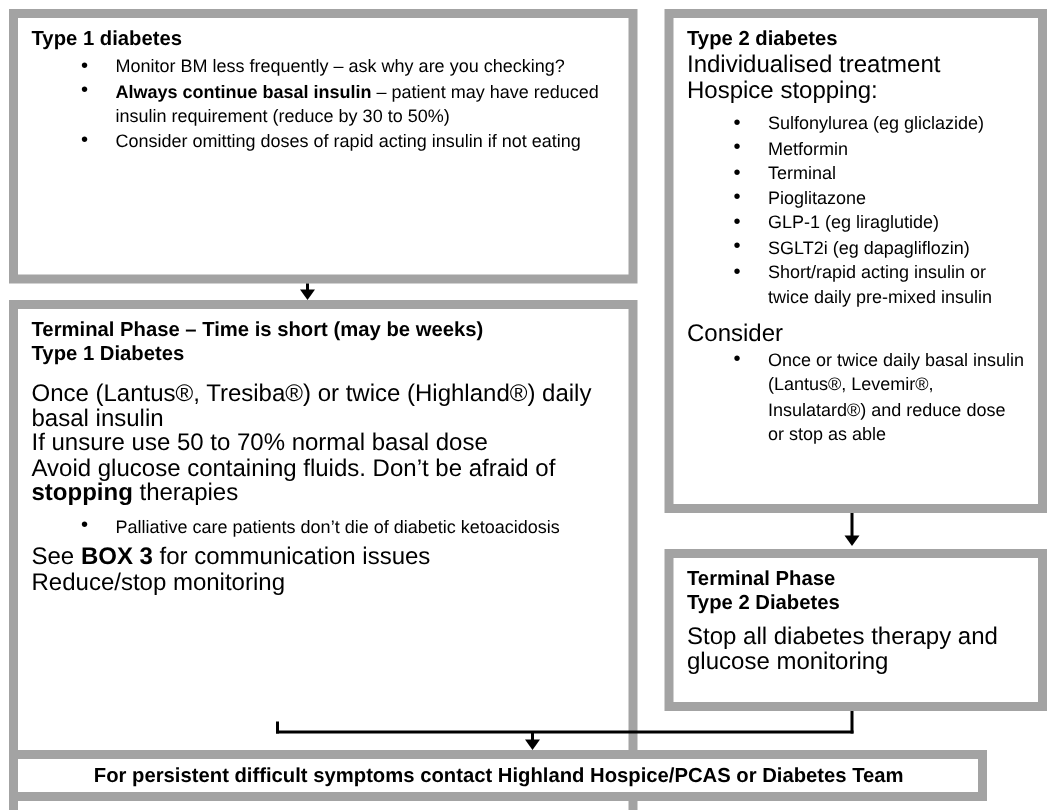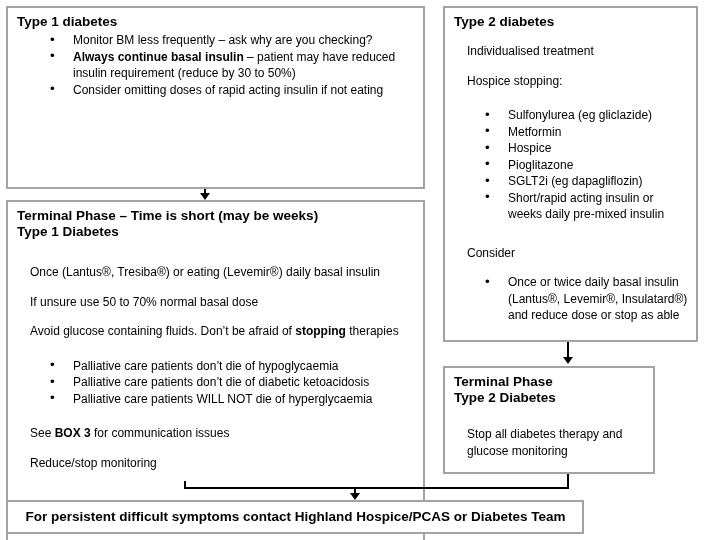--- a/index.html
+++ b/index.html
@@ -13,36 +13,36 @@
   }
   #page {
     position: relative;
     width: 709px;
     height: 540px;
     background: #ffffff;
     overflow: hidden;
   }
   .box {
     position: absolute;
-    border: 2px solid #a3a3a3;
+    border: 6px solid #a3a3a3;
     background: #ffffff;
     box-sizing: border-box;
     padding: 6px 8px 6px 9px;
   }
   .ttl {
     font-weight: bold;
     font-size: 13.5px;
     line-height: 16px;
     margin: 0 0 2px 0;
   }
   .ttl.tight { margin-bottom: 0; }
   .para {
-    font-size: 12px;
+    font-size: 16px;
     line-height: 16.5px;
-    margin: 13px;
+    margin: 0;
   }
   .gap { height: 9px; }
   .gap-sm { height: 5px; }
   ul.bullets {
     list-style: none;
     margin: 0;
     padding: 0;
   }
   ul.bullets li {
     position: relative;
@@ -59,22 +59,22 @@
     font-size: 13.5px;
   }
   ul.bullets.narrow li { padding-left: 54px; }
   ul.bullets.narrow li::before { left: 31px; }
   b, strong { font-weight: bold; }
 
   
   #box-type1          { left: 6px;   top: 6px;   width: 419px; height: 183px; }
   #box-terminal-type1 { left: 6px;   top: 200px; width: 419px; height: 350px; }
   #box-type2          { left: 443px; top: 6px;   width: 255px; height: 336px; }
-  #box-terminal-type2 { left: 443px; top: 366px; width: 212px; height: 108px; }
-  #box-footer         { left: 6px;   top: 500px; width: 578px; height: 34px;
+  #box-terminal-type2 { left: 443px; top: 366px; width: 255px; height: 108px; }
+  #box-footer         { left: 6px;   top: 500px; width: 652px; height: 34px;
                         display: flex; align-items: center; justify-content: center; }
   #box-footer .footer-text {
     font-weight: bold;
     font-size: 13.5px;
     line-height: 16px;
     text-align: center;
     width: 100%;
   }
 
   
@@ -117,46 +117,45 @@
     </ul>
   </div>
 
   <div class="conn-line" id="conn-a-line"></div>
   <div class="arrow-head" id="conn-a-head"></div>
 
   <div class="box" id="box-terminal-type1">
     <p class="ttl tight">Terminal Phase – Time is short (may be weeks)</p>
     <p class="ttl">Type 1 Diabetes</p>
     <div class="gap"></div>
-    <p class="para">Once (Lantus®, Tresiba®) or eating (Levemir®) daily basal insulin</p>
+    <p class="para">Once (Lantus®, Tresiba®) or twice (Highland®) daily basal insulin</p>
     <p class="para">If unsure use 50 to 70% normal basal dose</p>
     <p class="para">Avoid glucose containing fluids. Don’t be afraid of <b>stopping</b> therapies</p>
     <div class="gap-sm"></div>
     <ul class="bullets">
-      <li>Palliative care patients don’t die of hypoglycaemia</li>
       <li>Palliative care patients don’t die of diabetic ketoacidosis</li>
-      <li>Palliative care patients WILL NOT die of hyperglycaemia</li>
     </ul>
     <div class="gap-sm"></div>
     <p class="para">See <b>BOX 3</b> for communication issues</p>
     <p class="para">Reduce/stop monitoring</p>
   </div>
 
   <div class="box" id="box-type2">
     <p class="ttl">Type 2 diabetes</p>
     <p class="para">Individualised treatment</p>
     <p class="para">Hospice stopping:</p>
     <div class="gap-sm"></div>
     <ul class="bullets narrow">
       <li>Sulfonylurea (eg gliclazide)</li>
       <li>Metformin</li>
-      <li>Hospice</li>
+      <li>Terminal</li>
       <li>Pioglitazone</li>
+      <li>GLP-1 (eg liraglutide)</li>
       <li>SGLT2i (eg dapagliflozin)</li>
-      <li>Short/rapid acting insulin or weeks daily pre-mixed insulin</li>
+      <li>Short/rapid acting insulin or twice daily pre-mixed insulin</li>
     </ul>
     <div class="gap"></div>
     <p class="para">Consider</p>
     <ul class="bullets narrow">
       <li>Once or twice daily basal insulin (Lantus®, Levemir®, Insulatard®) and reduce dose or stop as able</li>
     </ul>
   </div>
 
   <div class="conn-line" id="conn-b-line"></div>
   <div class="arrow-head" id="conn-b-head"></div>

